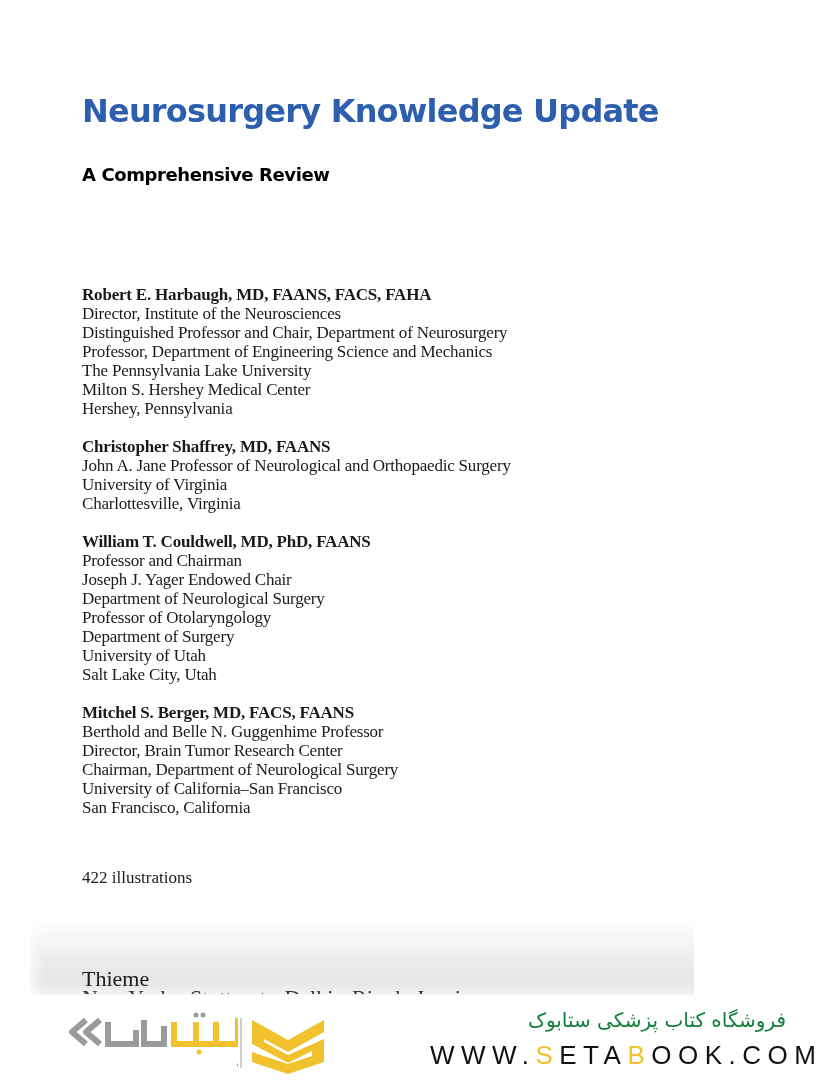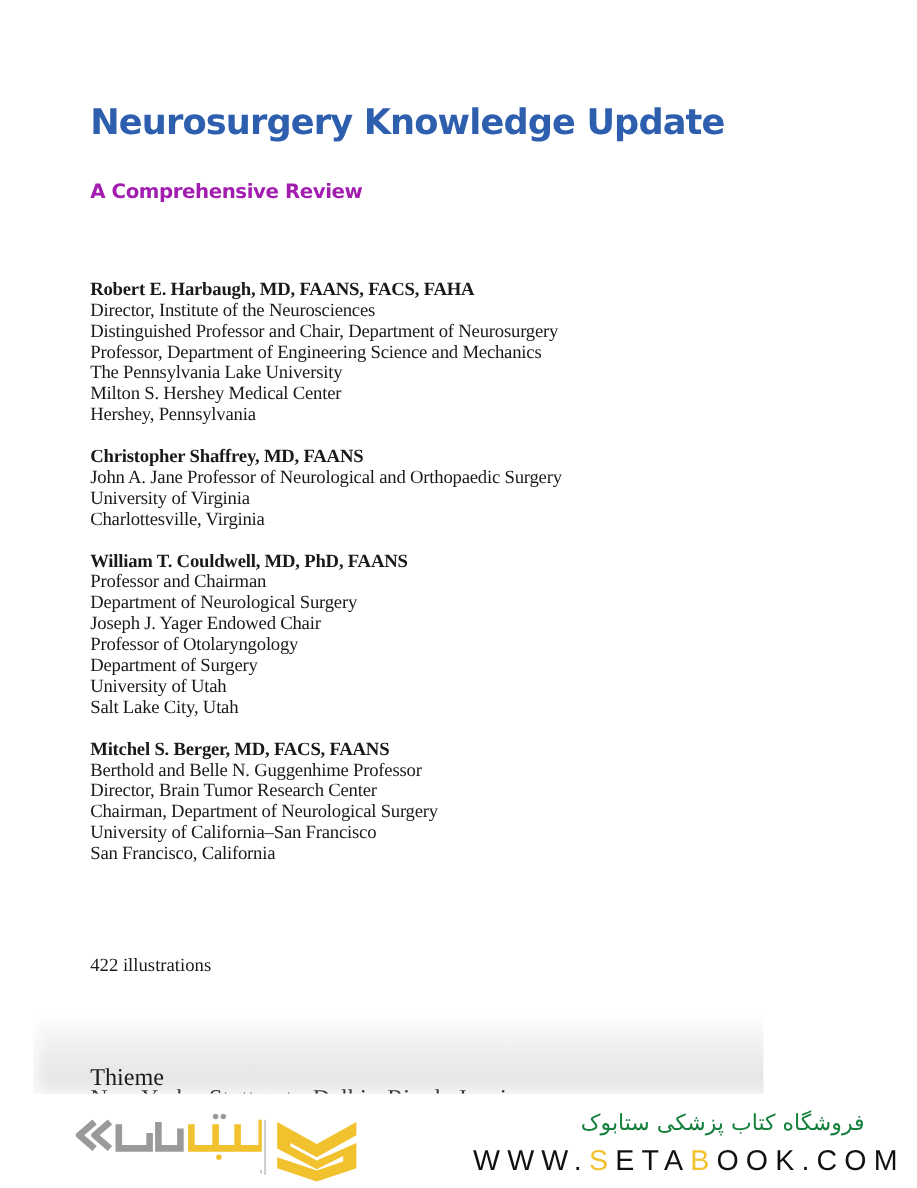--- a/index.html
+++ b/index.html
@@ -36,34 +36,35 @@
     }
     .subtitle {
       position: absolute;
       left: 82px;
       top: 164px;
       margin: 0;
       font-family: "DejaVu Sans", "Liberation Sans", sans-serif;
       font-weight: bold;
       font-size: 18px;
       letter-spacing: -0.4px;
-      color: #a21caf;
+      color: #000000;
       white-space: nowrap;
     }
     .author {
       position: absolute;
       left: 82px;
       font-size: 15.5px;
       line-height: 19px;
       letter-spacing: -0.2px;
     }
     .author .name {
       font-weight: bold;
       display: block;
       white-space: nowrap;
+      margin-top: 32px;
     }
     .author .line {
       display: block;
       white-space: nowrap;
       font-family: "Liberation Serif", "DejaVu Serif", serif;
       font-size: 17px;
     }
     .author .name {
       font-family: "Liberation Serif", "DejaVu Serif", serif;
       font-size: 17px;
@@ -175,22 +176,22 @@
   <div class="author" id="author-1">
     <span class="name">Christopher Shaffrey, MD, FAANS</span>
     <span class="line">John A. Jane Professor of Neurological and Orthopaedic Surgery</span>
     <span class="line">University of Virginia</span>
     <span class="line">Charlottesville, Virginia</span>
   </div>
 
   <div class="author" id="author-2">
     <span class="name">William T. Couldwell, MD, PhD, FAANS</span>
     <span class="line">Professor and Chairman</span>
+    <span class="line">Joseph J. Yager Endowed Chair</span>
     <span class="line">Department of Neurological Surgery</span>
-    <span class="line">Joseph J. Yager Endowed Chair</span>
     <span class="line">Professor of Otolaryngology</span>
     <span class="line">Department of Surgery</span>
     <span class="line">University of Utah</span>
     <span class="line">Salt Lake City, Utah</span>
   </div>
 
   <div class="author" id="author-3">
     <span class="name">Mitchel S. Berger, MD, FACS, FAANS</span>
     <span class="line">Berthold and Belle N. Guggenhime Professor</span>
     <span class="line">Director, Brain Tumor Research Center</span>

